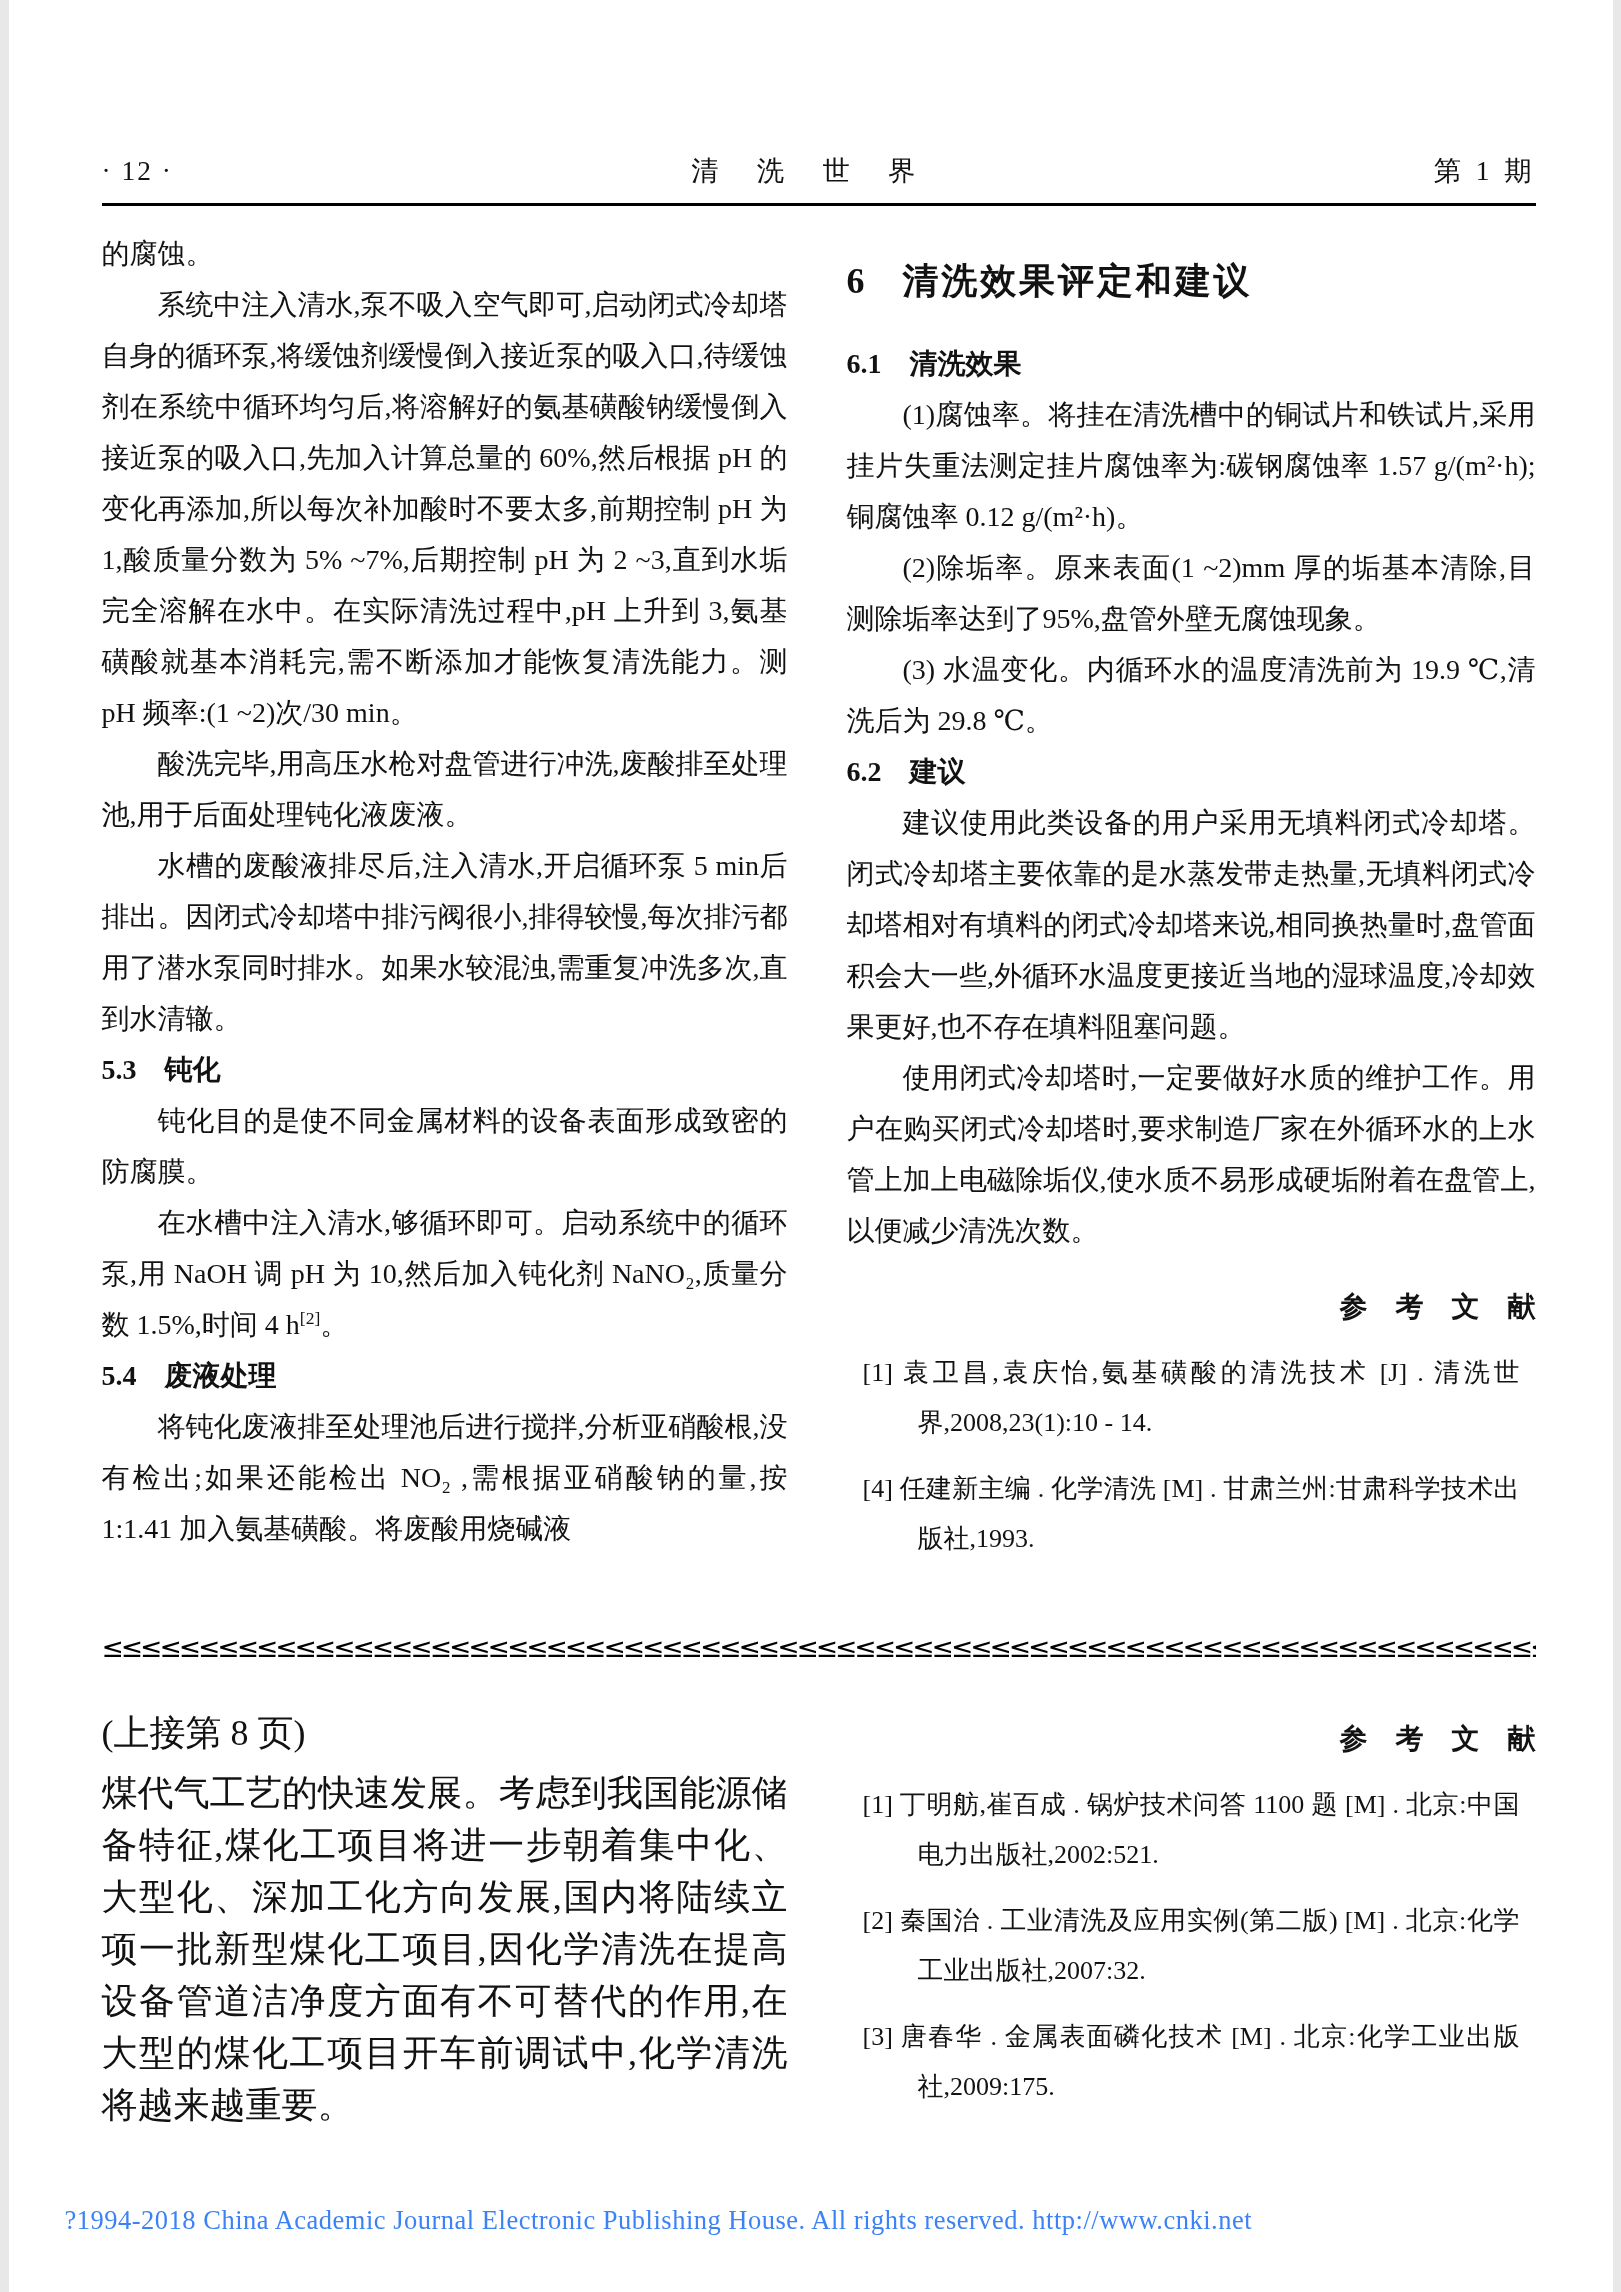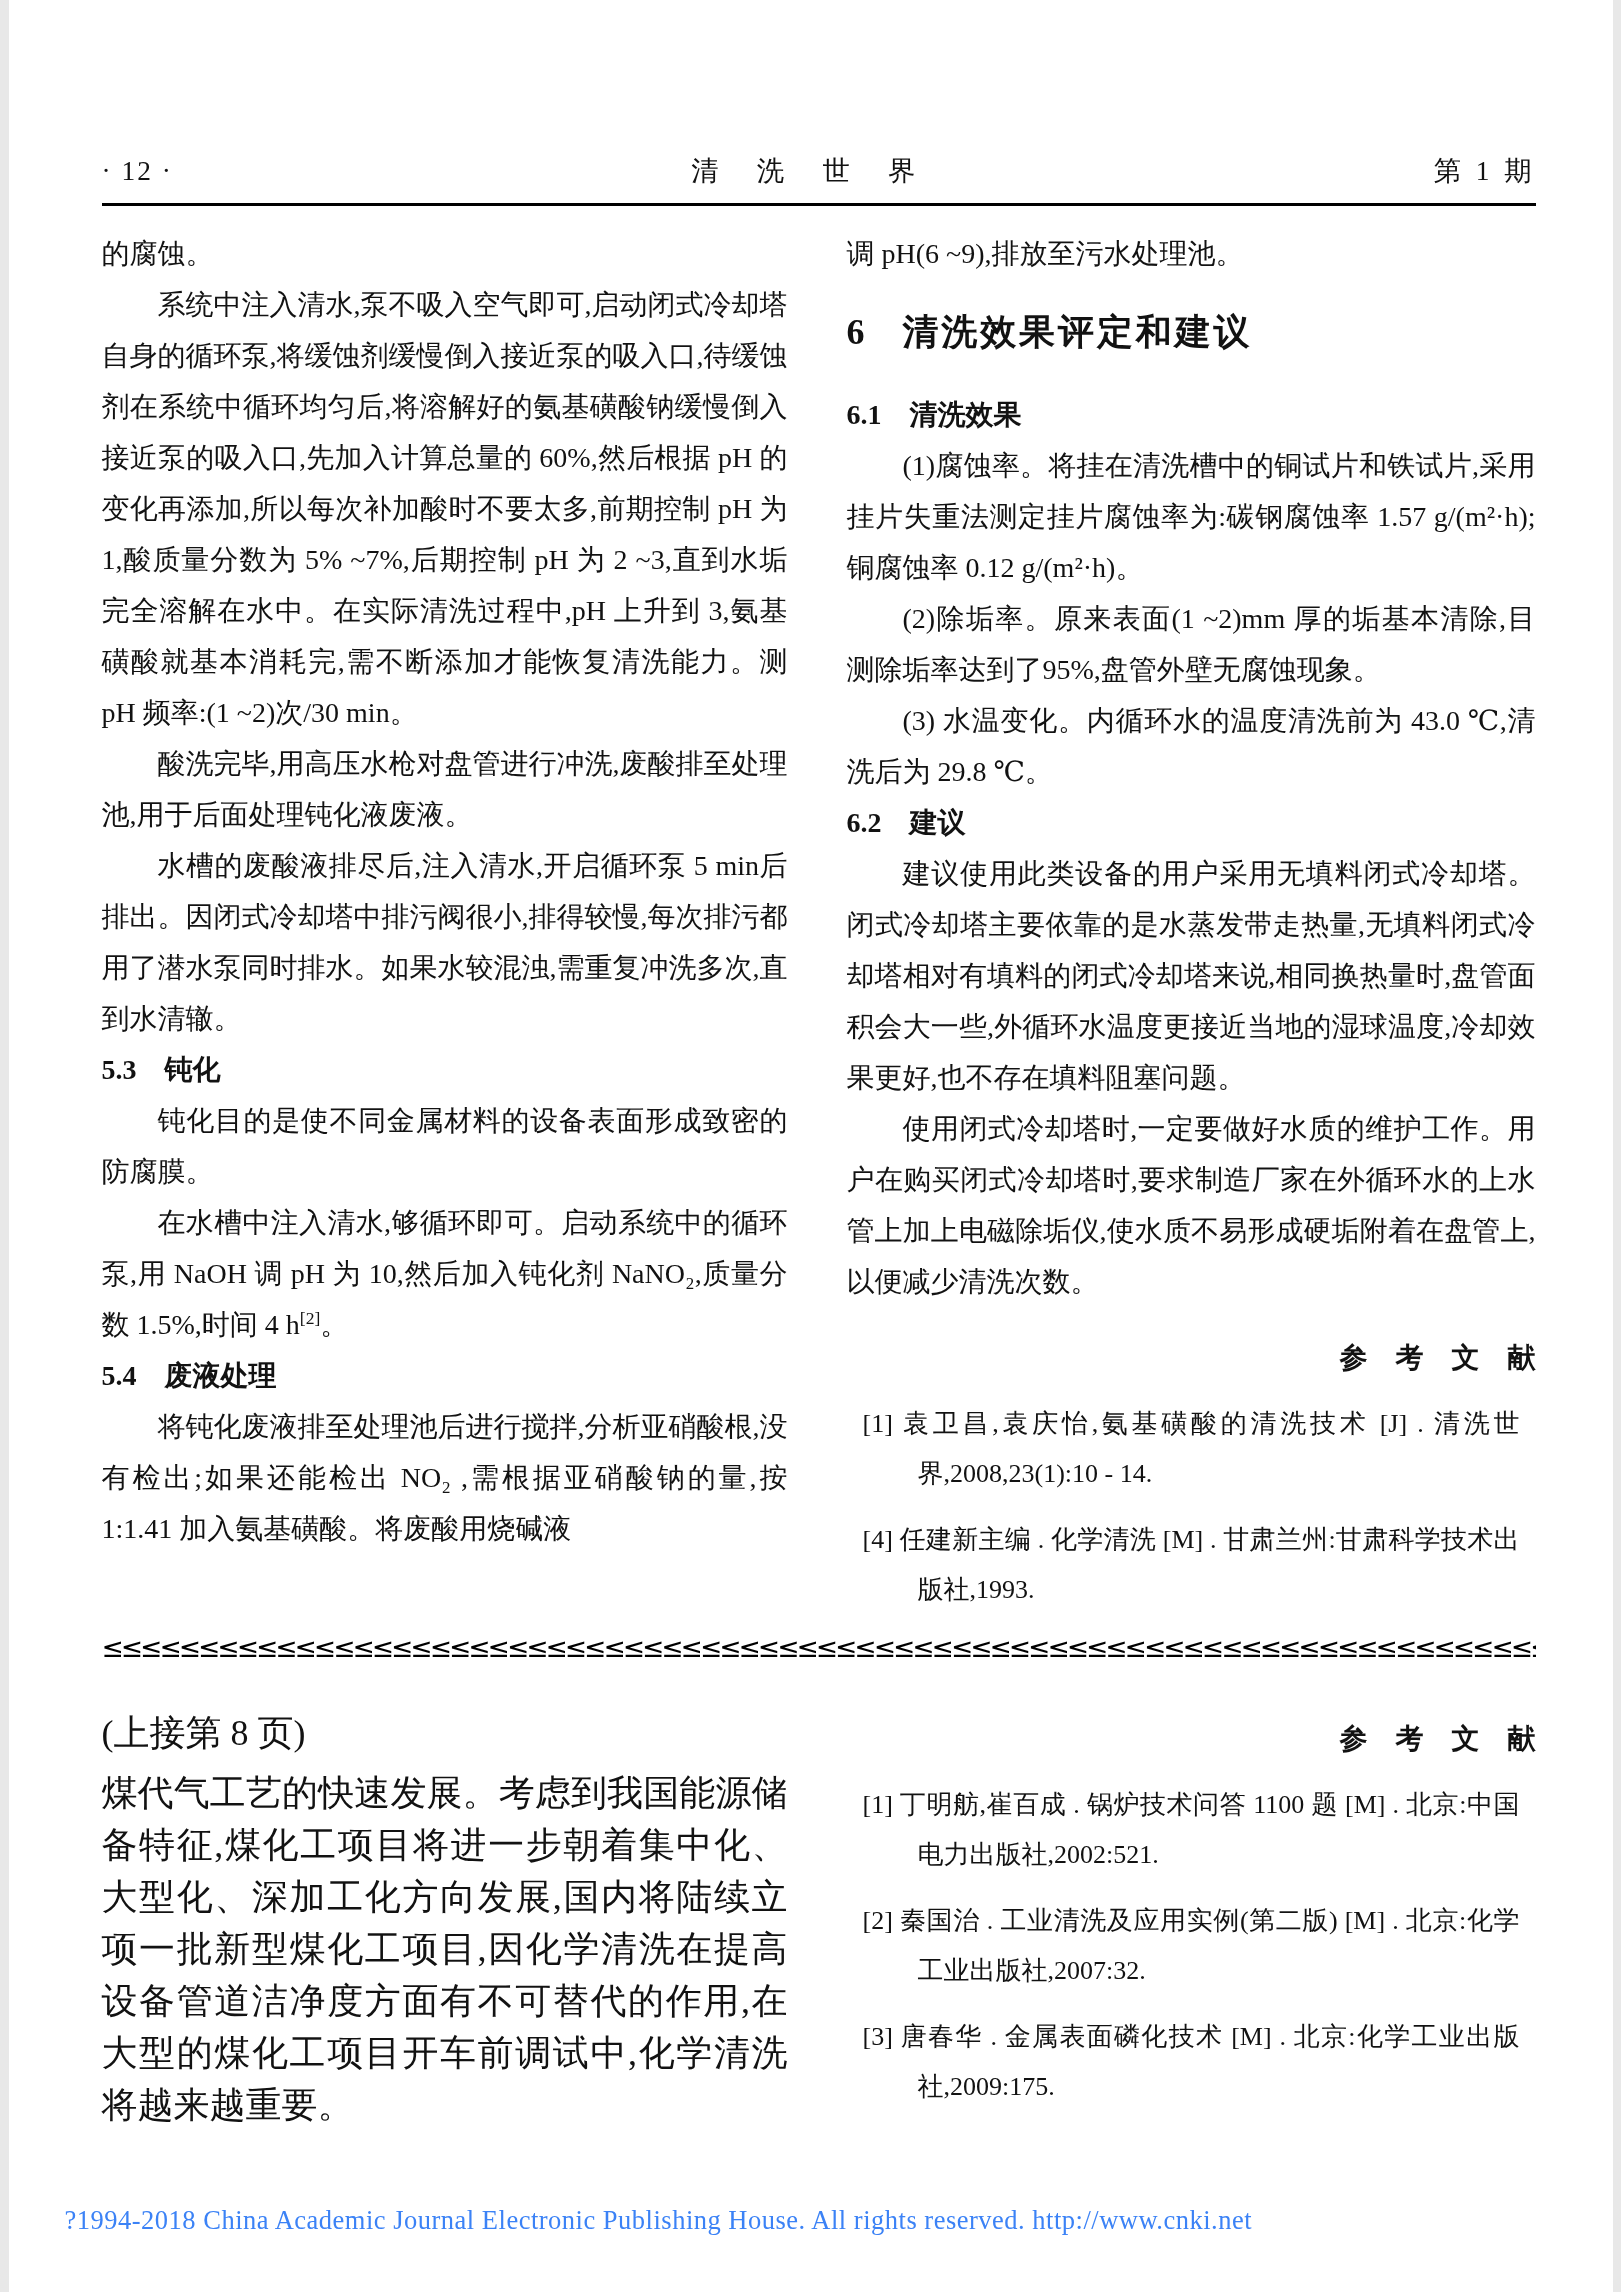--- a/index.html
+++ b/index.html
@@ -89,26 +89,25 @@
     <p class="para">酸洗完毕,用高压水枪对盘管进行冲洗,废酸排至处理池,用于后面处理钝化液废液。</p>
     <p class="para">水槽的废酸液排尽后,注入清水,开启循环泵 5 min后排出。因闭式冷却塔中排污阀很小,排得较慢,每次排污都用了潜水泵同时排水。如果水较混浊,需重复冲洗多次,直到水清辙。</p>
     <p class="sec-h">5.3　钝化</p>
     <p class="para">钝化目的是使不同金属材料的设备表面形成致密的防腐膜。</p>
     <p class="para"><span>在水槽中注入清水,够循环即可。启动系统中的循环泵,用 NaOH 调 pH 为 10,然后加入钝化剂 NaNO₂,质量分数 1.5%,时间 4 h</span><sup class="ref-mark">[2]</sup><span>。</span></p>
     <p class="sec-h">5.4　废液处理</p>
     <p class="para">将钝化废液排至处理池后进行搅拌,分析亚硝酸根,没有检出;如果还能检出 NO₂ ,需根据亚硝酸钠的量,按 1:1.41 加入氨基磺酸。将废酸用烧碱液</p>
   </div>
 
   <div class="col col-right">
-    <p class="para-cont">调 pH(6 ~9),排放至污水处理池。</p>
     <p class="h6"><span class="h6-num">6</span><span>清洗效果评定和建议</span></p>
     <p class="sec-h">6.1　清洗效果</p>
     <p class="para">(1)腐蚀率。将挂在清洗槽中的铜试片和铁试片,采用挂片失重法测定挂片腐蚀率为:碳钢腐蚀率 1.57 g/(m²·h);铜腐蚀率 0.12 g/(m²·h)。</p>
     <p class="para">(2)除垢率。原来表面(1 ~2)mm 厚的垢基本清除,目测除垢率达到了95%,盘管外壁无腐蚀现象。</p>
-    <p class="para">(3) 水温变化。内循环水的温度清洗前为 43.0 ℃,清洗后为 29.8 ℃。</p>
+    <p class="para">(3) 水温变化。内循环水的温度清洗前为 19.9 ℃,清洗后为 29.8 ℃。</p>
     <p class="sec-h">6.2　建议</p>
     <p class="para">建议使用此类设备的用户采用无填料闭式冷却塔。闭式冷却塔主要依靠的是水蒸发带走热量,无填料闭式冷却塔相对有填料的闭式冷却塔来说,相同换热量时,盘管面积会大一些,外循环水温度更接近当地的湿球温度,冷却效果更好,也不存在填料阻塞问题。</p>
     <p class="para">使用闭式冷却塔时,一定要做好水质的维护工作。用户在购买闭式冷却塔时,要求制造厂家在外循环水的上水管上加上电磁除垢仪,使水质不易形成硬垢附着在盘管上,以便减少清洗次数。</p>
     <p class="ref-heading">参　考　文　献</p>
     <p class="ref">[1] 袁卫昌,袁庆怡,氨基磺酸的清洗技术 [J] . 清洗世界,2008,23(1):10 - 14.</p>
     <p class="ref">[4] 任建新主编 . 化学清洗 [M] . 甘肃兰州:甘肃科学技术出版社,1993.</p>
   </div>
 
   <div class="divider">≤≤≤≤≤≤≤≤≤≤≤≤≤≤≤≤≤≤≤≤≤≤≤≤≤≤≤≤≤≤≤≤≤≤≤≤≤≤≤≤≤≤≤≤≤≤≤≤≤≤≤≤≤≤≤≤≤≤≤≤≤≤≤≤≤≤≤≤≤≤≤≤≤≤≤≤≤≤≤≤≤≤≤≤≤≤≤≤≤≤≤≤≤≤≤≤≤≤≤≤≤≤≤≤≤≤≤≤≤≤≤≤</div>
 

